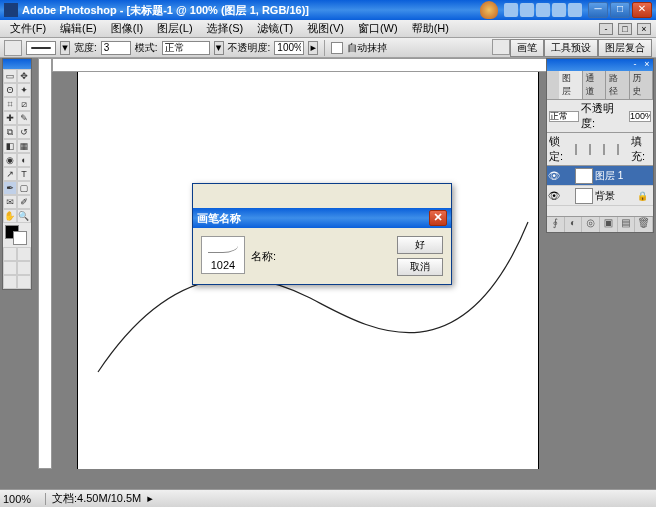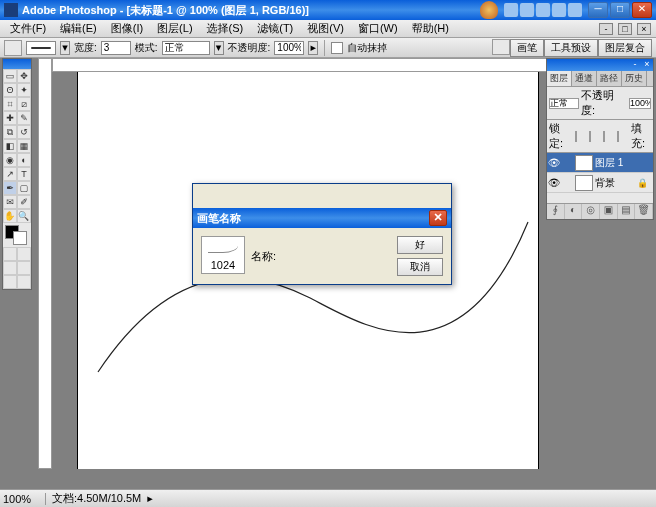--- a/index.html
+++ b/index.html
@@ -56,21 +56,21 @@
 
 
 .canvas-wrap { position:absolute; left:52px; top:14px; right:20px; bottom:20px; background:#808080; overflow:hidden;}
 .canvas { position:absolute; left:26px; top:0; width:460px; height:400px; background:#fff; box-shadow:0 0 0 1px #000;}
 .canvas svg { width:100%; height:100%; }
 
 
 .layers { position:absolute; right:2px; top:0; width:108px; background:#e8e8e8; border:1px solid #666; }
 .ly-head { height:12px; background:linear-gradient(to bottom,#0a5fda,#3d8ee9); display:flex; justify-content:flex-end;}
 .ly-head span { width:12px; color:#fff; text-align:center; font-size:9px;}
-.ly-tabs { display:flex; background:#d0d0d0; border-bottom:1px solid #999;}
+.ly-tabs { display:flex; background:#d0d0d0; border-bottom:1px solid #999;padding-left:12px;}
 .ly-tabs span { padding:1px 3px; font-size:9px; border-right:1px solid #999; color:#333;}
 .ly-tabs span.active { background:#e8e8e8; }
 .ly-opts { display:flex; align-items:center; padding:1px 2px; gap:2px; border-bottom:1px solid #999; font-size:9px;}
 .ly-opts input { width:22px; height:11px; font-size:9px; border:1px solid #999;}
 .ly-lock { display:flex; align-items:center; padding:1px 2px; gap:12px; border-bottom:1px solid #999; font-size:9px;}
 .ly-lock .lk { width:11px; height:11px; border:1px solid #999; background:#fff;}
 .ly-row { display:flex; align-items:center; height:20px; border-bottom:1px solid #ccc; }
 .ly-row.sel { background:#3d6db0; color:#fff;}
 .ly-row .eye { width:14px; text-align:center; font-size:10px;}
 .ly-row .link { width:12px;}

